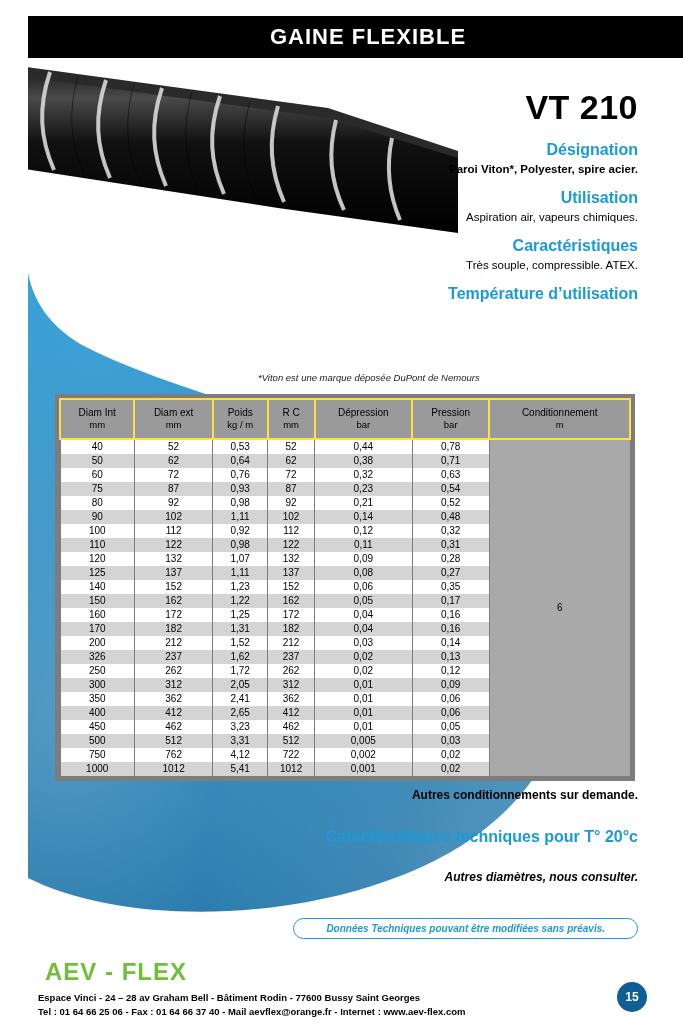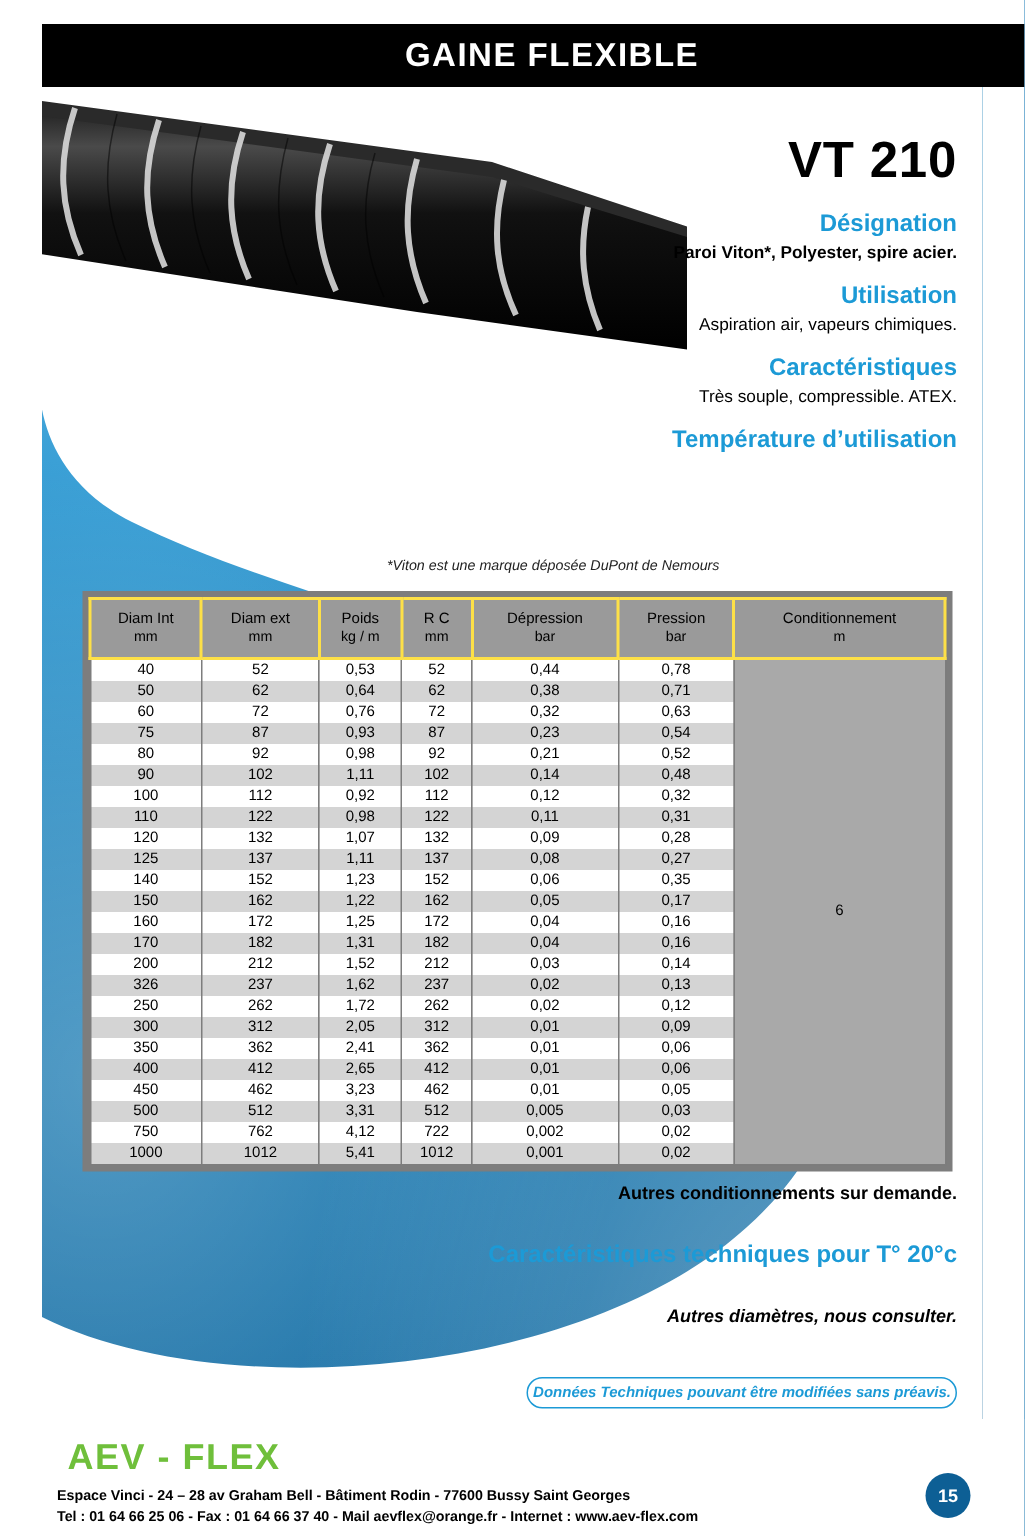--- a/index.html
+++ b/index.html
@@ -116,21 +116,21 @@
     position: absolute; right: 45px; top: 828px; z-index: 8;
     font-size: 16px; font-weight: bold; color: #1c9ad6; text-align: right;
   }
   .note3 {
     position: absolute; right: 45px; top: 870px; z-index: 8;
     font-size: 12px; font-weight: bold; font-style: italic; color: #000; text-align: right;
   }
   .pill {
     position: absolute; right: 45px; top: 918px; z-index: 8;
     border: 1px solid #1c9ad6; border-radius: 12px;
-    padding: 4px 3px; font-size: 10px; font-style: italic;
+    padding: 4px 32px; font-size: 10px; font-style: italic;
     font-weight: bold; color: #1c9ad6; background: rgba(255,255,255,0.0);
   }
 
   
   .footer {
     position: absolute; left: 0; bottom: 0; width: 683px; height: 78px;
     background: #fff; z-index: 9;
   }
   .brand {
     position: absolute; left: 45px; top: 12px;

